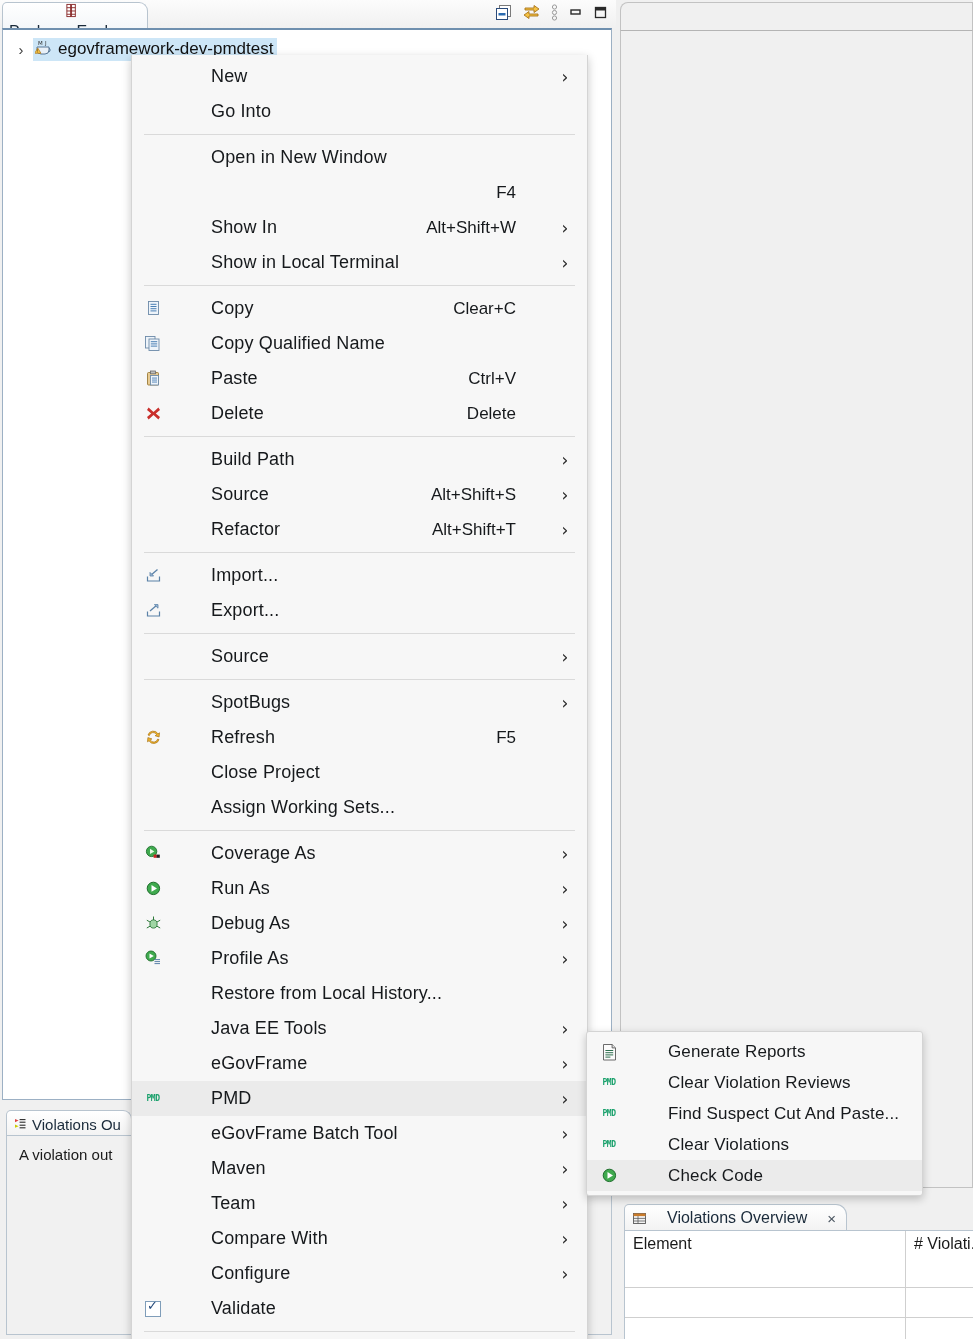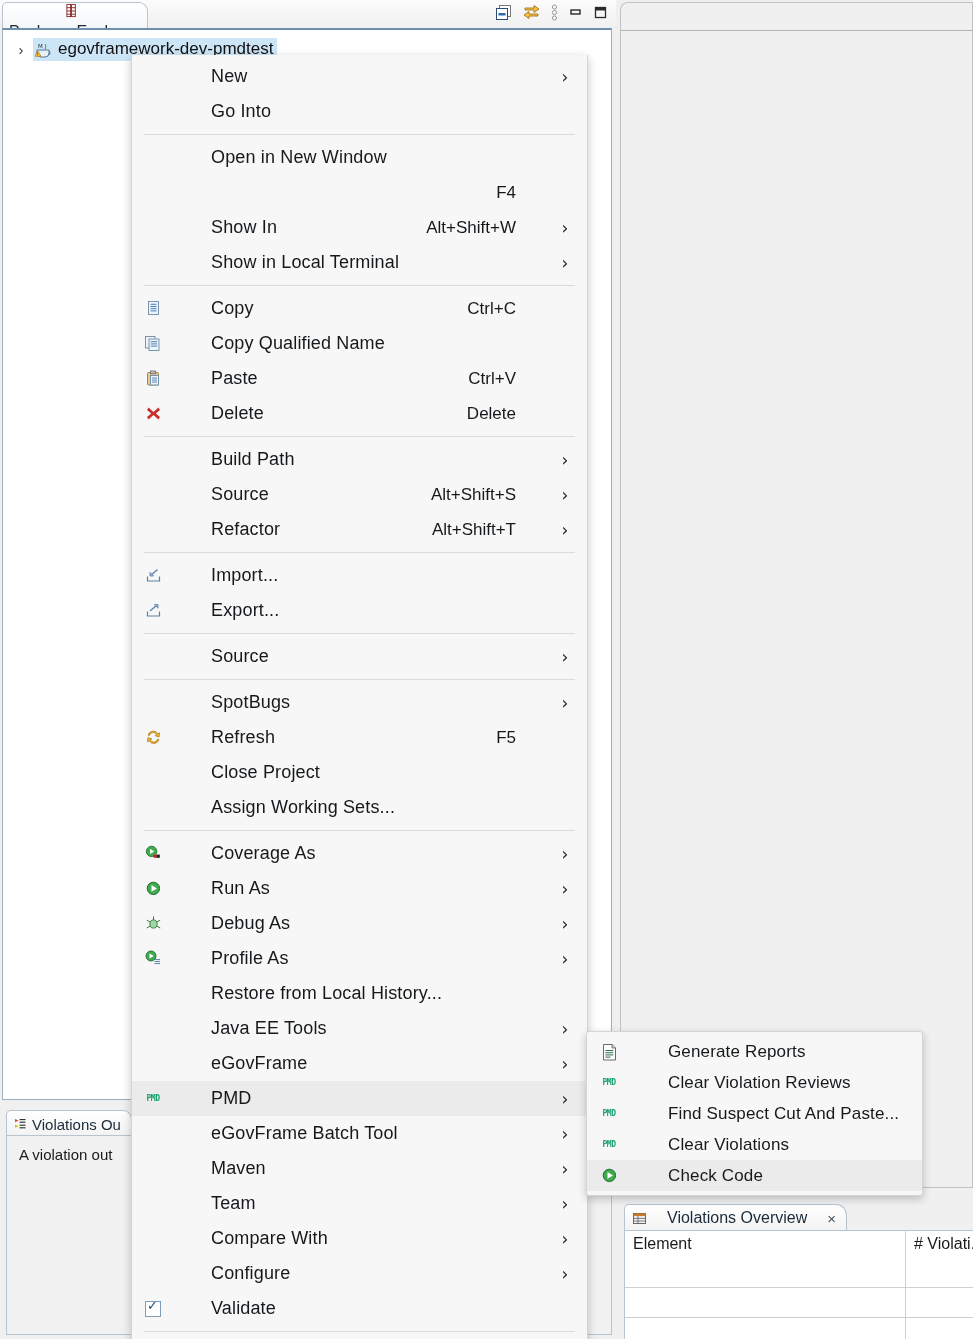--- a/index.html
+++ b/index.html
@@ -26,21 +26,21 @@
   .tab-close{font-size:15px;color:#4a5560;line-height:1;cursor:default;}
   #pe-toolbar{position:absolute;right:8px;top:4px;display:flex;align-items:center;gap:10px;}
 
   #pe-body{position:absolute;left:2px;top:28px;width:610px;height:1072px;
       background:#ffffff;border:1px solid #9cb0c4;border-top:2px solid #6f8fae;
       box-sizing:border-box;}
   #pe-tree{padding:6px 0 0 0;}
   .tree-row{display:flex;align-items:center;height:26px;padding-left:10px;gap:4px;}
   .tree-row .twisty{width:16px;text-align:center;color:#3b3b3b;font-size:15px;}
   .tree-label{background:#cde6f7;padding:1px 4px 2px 2px;font-size:17px;color:#111;
-      display:flex;align-items:flex-end;gap:5px;}
+      display:flex;align-items:flex-start;gap:5px;}
 
   
   #left-bottom{position:absolute;left:2px;top:1106px;width:614px;height:233px;}
   #lb-tab{position:absolute;left:4px;top:4px;height:26px;padding:0 10px 0 6px;
       display:flex;align-items:center;gap:5px;
       background:linear-gradient(#ffffff,#f2f2f2);
       border:1px solid #b8c4cf;border-bottom:none;
       border-top-left-radius:5px;border-top-right-radius:9px;font-size:15px;color:#1a2a3a;}
   #lb-body{position:absolute;left:4px;top:29px;width:606px;height:200px;
       background:#f1f1f1;border:1px solid #b8c4cf;box-sizing:border-box;
@@ -280,21 +280,21 @@
         <span class="mi-icon">
           <svg width="17" height="17" viewBox="0 0 17 17">
             <rect x="3.5" y="1.5" width="10" height="13" fill="#eef4fa" stroke="#6d8ba8" stroke-width=".9"></rect>
             <rect x="5.5" y="3.8" width="6" height="1" fill="#4a7fb5"></rect>
             <rect x="5.5" y="6" width="6" height="1" fill="#4a7fb5"></rect>
             <rect x="5.5" y="8.2" width="6" height="1" fill="#4a7fb5"></rect>
             <rect x="5.5" y="10.4" width="6" height="1" fill="#4a7fb5"></rect>
           </svg>
         </span>
         <span class="mi-label">Copy</span>
-        <span class="mi-accel">Ctrl+C</span>
+        <span class="mi-accel">Clear+C</span>
         <span class="mi-arrow empty"></span>
       </div>
       <div class="mi">
         <span class="mi-icon">
           <svg width="18" height="17" viewBox="0 0 18 17">
             <rect x="1.5" y="1.5" width="9.5" height="11.5" fill="#eef4fa" stroke="#6d8ba8" stroke-width=".9"></rect>
             <rect x="5" y="4" width="10" height="11.5" fill="#eef4fa" stroke="#6d8ba8" stroke-width=".9"></rect>
             <rect x="6.8" y="6.2" width="6.4" height="1" fill="#4a7fb5"></rect>
             <rect x="6.8" y="8.4" width="6.4" height="1" fill="#4a7fb5"></rect>
             <rect x="6.8" y="10.6" width="6.4" height="1" fill="#4a7fb5"></rect>

